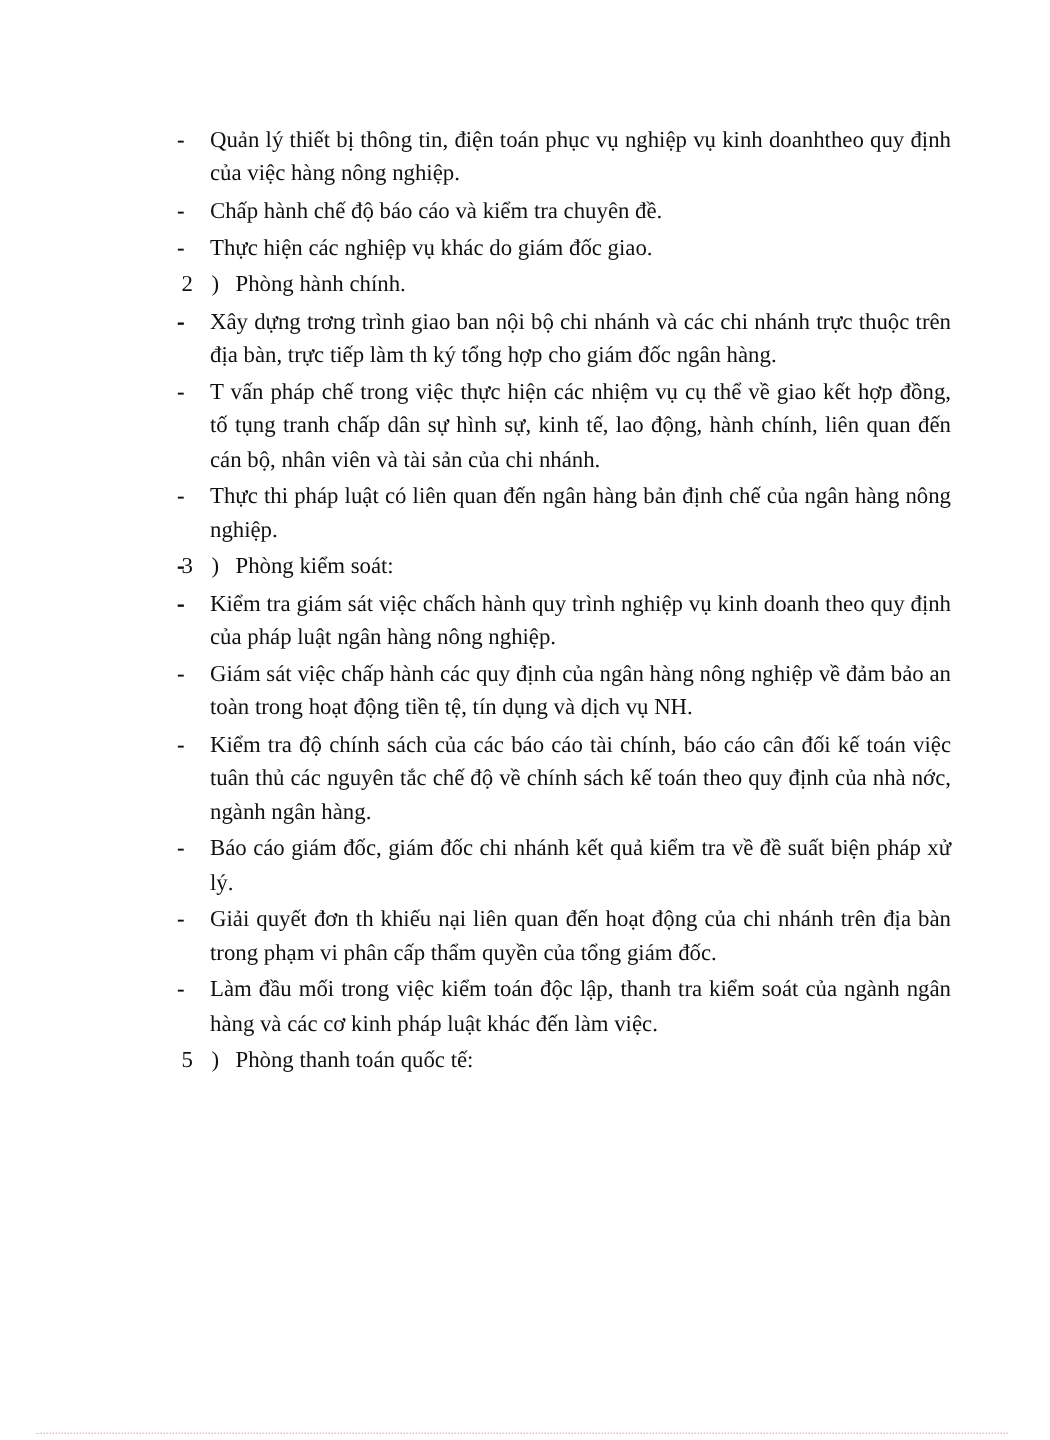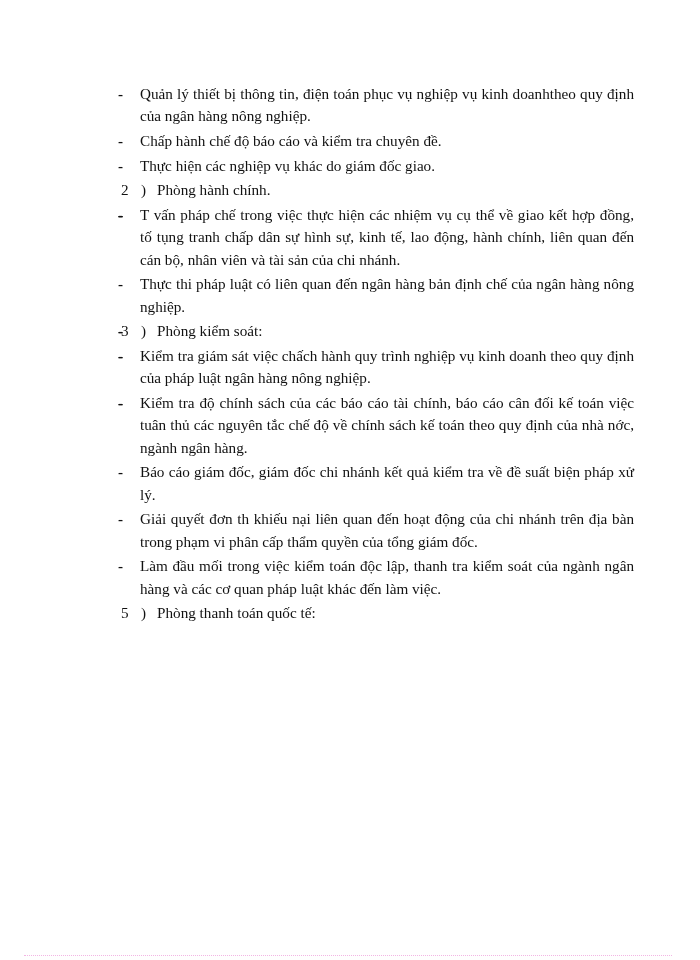--- a/index.html
+++ b/index.html
@@ -75,21 +75,21 @@
     }
   </style>
 </head>
 <body>
 
 <div class="page">
   <div class="content">
 
     <div class="bullet-item">
       <span class="bullet-mark">-</span>
-      <span>Quản lý thiết bị thông tin, điện toán phục vụ nghiệp vụ kinh doanhtheo quy định của ngân hàng nông nghiệp.</span>
+      <span>Quản lý thiết bị thông tin, điện toán phục vụ nghiệp vụ kinh doanhtheo quy định của việc hàng nông nghiệp.</span>
     </div>
     <div class="bullet-item">
       <span class="bullet-mark">-</span>
       <span>Chấp hành chế độ báo cáo và kiểm tra chuyên đề.</span>
     </div>
     <div class="bullet-item">
       <span class="bullet-mark">-</span>
       <span>Thực hiện các nghiệp vụ khác do giám đốc giao.</span>
     </div>
 
@@ -97,20 +97,21 @@
       <span class="sec-num">2</span>
       <span class="sec-paren">)</span>
       <span class="sec-label">Phòng hành chính.</span>
     </div>
 
     <div class="bullet-item">
       <span class="bullet-mark">-</span>
     </div>
     <div class="bullet-item">
       <span class="bullet-mark">-</span>
+      <span>Xây dựng trơng   trình giao ban nội bộ chi nhánh và các chi nhánh trực thuộc trên địa bàn, trực tiếp làm th   ký tổng hợp cho giám đốc ngân hàng.</span>
     </div>
     <div class="bullet-item">
       <span class="bullet-mark">-</span>
       <span>T   vấn pháp chế trong việc thực hiện các nhiệm vụ cụ thể về giao kết hợp đồng, tố tụng tranh chấp dân sự hình sự, kinh tế, lao động, hành chính, liên quan đến cán bộ, nhân viên và tài sản của chi nhánh.</span>
     </div>
     <div class="bullet-item">
       <span class="bullet-mark">-</span>
       <span>Thực thi pháp luật có liên quan đến ngân hàng   bản định chế của ngân hàng nông nghiệp.</span>
     </div>
     <div class="bullet-item">
@@ -128,36 +129,37 @@
 
     <div class="bullet-item">
       <span class="bullet-mark">-</span>
     </div>
     <div class="bullet-item">
       <span class="bullet-mark">-</span>
       <span>Kiểm tra giám sát việc chấch hành quy trình nghiệp vụ kinh doanh theo quy định của pháp luật ngân hàng nông nghiệp.</span>
     </div>
     <div class="bullet-item">
       <span class="bullet-mark">-</span>
+      <span>Giám sát việc chấp hành các quy định của ngân hàng nông nghiệp về đảm bảo an toàn trong hoạt động tiền tệ, tín dụng và dịch vụ NH.</span>
     </div>
     <div class="bullet-item">
       <span class="bullet-mark">-</span>
       <span>Kiểm tra độ chính sách của các báo cáo tài chính, báo cáo cân đối kế toán việc tuân thủ các nguyên tắc chế độ về chính sách kế toán theo quy định của nhà nớc,   ngành ngân hàng.</span>
     </div>
     <div class="bullet-item">
       <span class="bullet-mark">-</span>
       <span>Báo cáo giám đốc, giám đốc chi nhánh kết quả kiểm tra về đề suất biện pháp xử lý.</span>
     </div>
     <div class="bullet-item">
       <span class="bullet-mark">-</span>
       <span>Giải quyết đơn th   khiếu nại liên quan đến hoạt động của chi nhánh trên địa bàn trong phạm vi phân cấp thẩm quyền của tổng giám đốc.</span>
     </div>
     <div class="bullet-item">
       <span class="bullet-mark">-</span>
-      <span>Làm đầu mối trong việc kiểm toán độc lập, thanh tra kiểm soát của ngành ngân hàng và các cơ quan pháp luật khác đến làm việc.</span>
+      <span>Làm đầu mối trong việc kiểm toán độc lập, thanh tra kiểm soát của ngành ngân hàng và các cơ kinh pháp luật khác đến làm việc.</span>
     </div>
 
     <div class="section-heading">
       <span class="sec-num">5</span>
       <span class="sec-paren">)</span>
       <span class="sec-label">Phòng thanh toán quốc tế:</span>
     </div>
 
   </div>
   <div class="page-border"></div>

